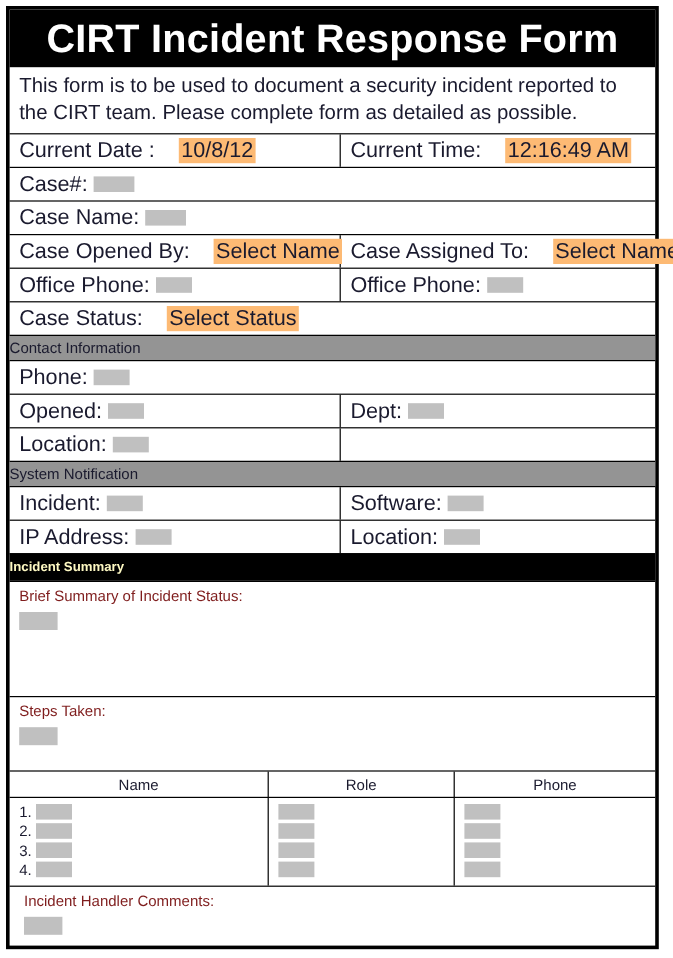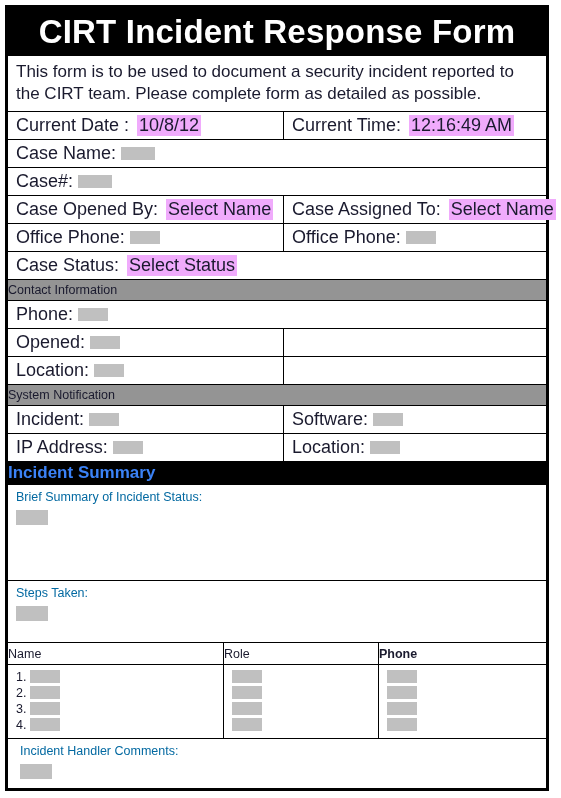--- a/index.html
+++ b/index.html
@@ -64,24 +64,24 @@
     font-size: 17px;
     color: #1a1a2e;
     padding: 5px 8px 6px 8px;
     line-height: 1.28;
   }
 
   .lbl { white-space: nowrap; }
 
   
   .val {
-    background: #f0abfc;
+    background: #fdba74;
     color: #1a1a2e;
     padding: 0 2px;
-    margin-left: 8px;
+    margin-left: 20px;
     white-space: nowrap;
   }
   
   .blank {
     display: inline-block;
     background: #c0c0c0;
     height: 13px;
     width: 30px;
     margin-left: 5px;
     vertical-align: middle;
@@ -94,67 +94,68 @@
     border-top: 1px solid #000000;
     text-align: left;
     font-size: 12.5px;
     color: #1a1a2e;
     background: #949494;
     height: 20px;
     line-height: 20px;
   }
   .band.black {
     background: #000000;
-    color: #3b82f6;
+    color: #fef9c3;
     font-weight: bold;
     height: 22px;
     line-height: 22px;
-    font-size: 17px;
+    font-size: 11px;
   }
   .band.light {
     background: #c0c0c0;
     text-align: left;
     padding-left: 8px;
     height: 22px;
     line-height: 22px;
   }
 
   
   .area {
     border-top: 1px solid #000000;
     padding: 5px 8px 8px 8px;
     box-sizing: border-box;
   }
-  .area .atitle { font-size: 12.5px; color: #0369a1; }
+  .area .atitle { font-size: 12.5px; color: #7f1d1d; }
   .area .abox {
     display: block;
     background: #c0c0c0;
     width: 32px;
     height: 15px;
     margin-top: 6px;
   }
   .area.summary  { height: 96px; }
   .area.steps    { height: 62px; }
   .area.comments { height: 78px; padding-left: 12px; }
 
   
   .ptable { border-top: 1px solid #000000; }
   .prow { display: flex; }
   .pcol {
     box-sizing: border-box;
     border-right: 1px solid #000000;
     font-size: 12.5px;
     color: #1a1a2e;
   }
-  .pcol:last-child { border-right: none; font-weight: bold; }
+  .pcol:last-child { border-right: none; }
   .pcol.c1 { width: 216px; flex: 0 0 216px; }
   .pcol.c2 { width: 155px; flex: 0 0 155px; }
   .pcol.c3 { flex: 1 1 auto; }
 
   .phead {
+    text-align: center;
     height: 22px;
     line-height: 22px;
     border-bottom: 1px solid #000000;
   }
   .pbody { padding: 4px 0 5px 0; }
   .pitem {
     display: flex;
     align-items: center;
     height: 16px;
     padding-left: 8px;
@@ -183,28 +184,28 @@
       <span class="val">10/8/12</span>
     </div>
     <div class="cell right">
       <span class="lbl">Current Time:</span>
       <span class="val">12:16:49 AM</span>
     </div>
   </div>
 
   <div class="row">
     <div class="cell full">
+      <span class="lbl">Case#:</span>
+      <span class="blank w34"></span>
+    </div>
+  </div>
+
+  <div class="row">
+    <div class="cell full">
       <span class="lbl">Case Name:</span>
-      <span class="blank w34"></span>
-    </div>
-  </div>
-
-  <div class="row">
-    <div class="cell full">
-      <span class="lbl">Case#:</span>
       <span class="blank w34"></span>
     </div>
   </div>
 
   <div class="row">
     <div class="cell left">
       <span class="lbl">Case Opened  By:</span>
       <span class="val">Select Name</span>
     </div>
     <div class="cell right">
@@ -236,20 +237,24 @@
   <div class="row">
     <div class="cell right">
       <span class="lbl">Phone:</span>
       <span class="blank w30"></span>
     </div>
   </div>
 
   <div class="row">
     <div class="cell left">
       <span class="lbl">Opened:</span>
+      <span class="blank w30"></span>
+    </div>
+    <div class="cell right">
+      <span class="lbl">Dept:</span>
       <span class="blank w30"></span>
     </div>
   </div>
 
   <div class="row">
     <div class="cell left">
       <span class="lbl">Location:</span>
       <span class="blank w30"></span>
     </div>
     <div class="cell right"></div>

